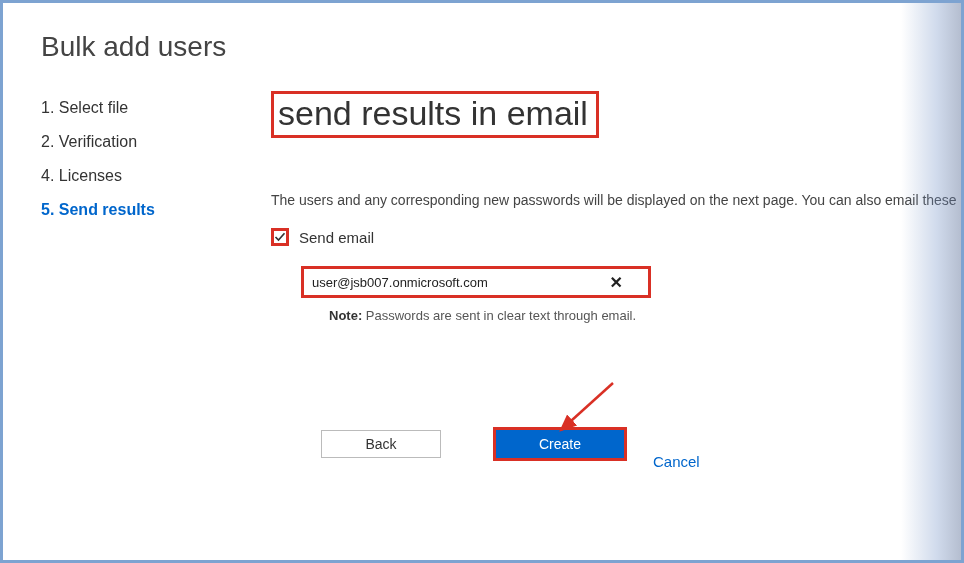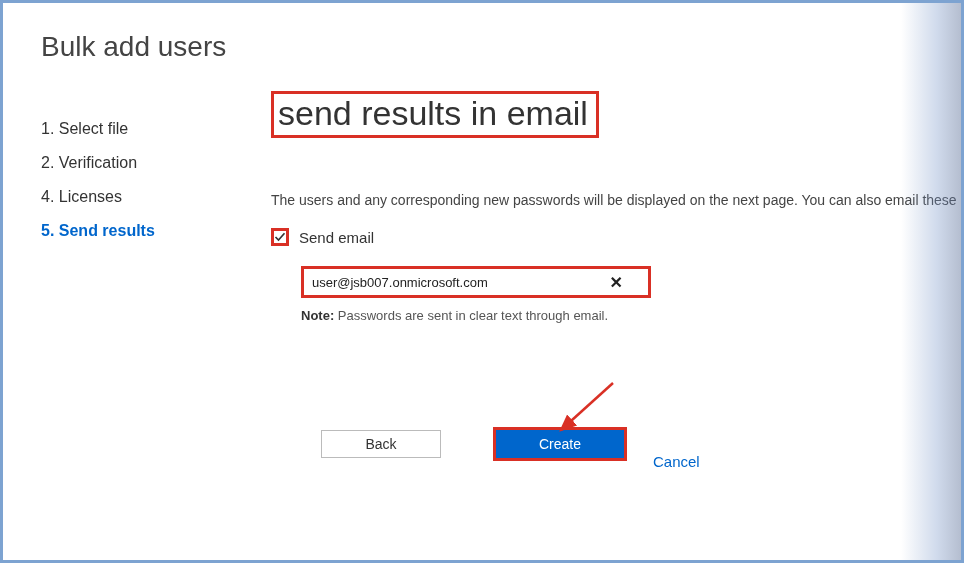--- a/index.html
+++ b/index.html
@@ -31,21 +31,20 @@
       color: #444;
       padding: 28px 0 0 38px;
     }
     .layout {
       display: flex;
       padding: 28px 0 0 38px;
     }
     .sidebar {
       width: 230px;
       flex-shrink: 0;
-      margin-top: 21px;
     }
     .step {
       font-size: 16px;
       color: #333;
       padding: 8px 0;
       cursor: pointer;
     }
     .step.active {
       color: #0066cc;
       font-weight: 600;
@@ -119,21 +118,21 @@
       font-weight: bold;
       color: #222;
       cursor: pointer;
       padding: 0 4px;
     }
     .note-line {
       font-size: 13px;
       color: #555;
       margin-top: 10px;
     }
-    .note-line b { color: #333; }
+    .note-line b { color: #333; margin-left: 28px; }
     .button-row {
       position: absolute;
       bottom: 90px;
       left: 318px;
       display: flex;
       align-items: center;
       gap: 12px;
     }
     .btn-back {
       width: 120px;

